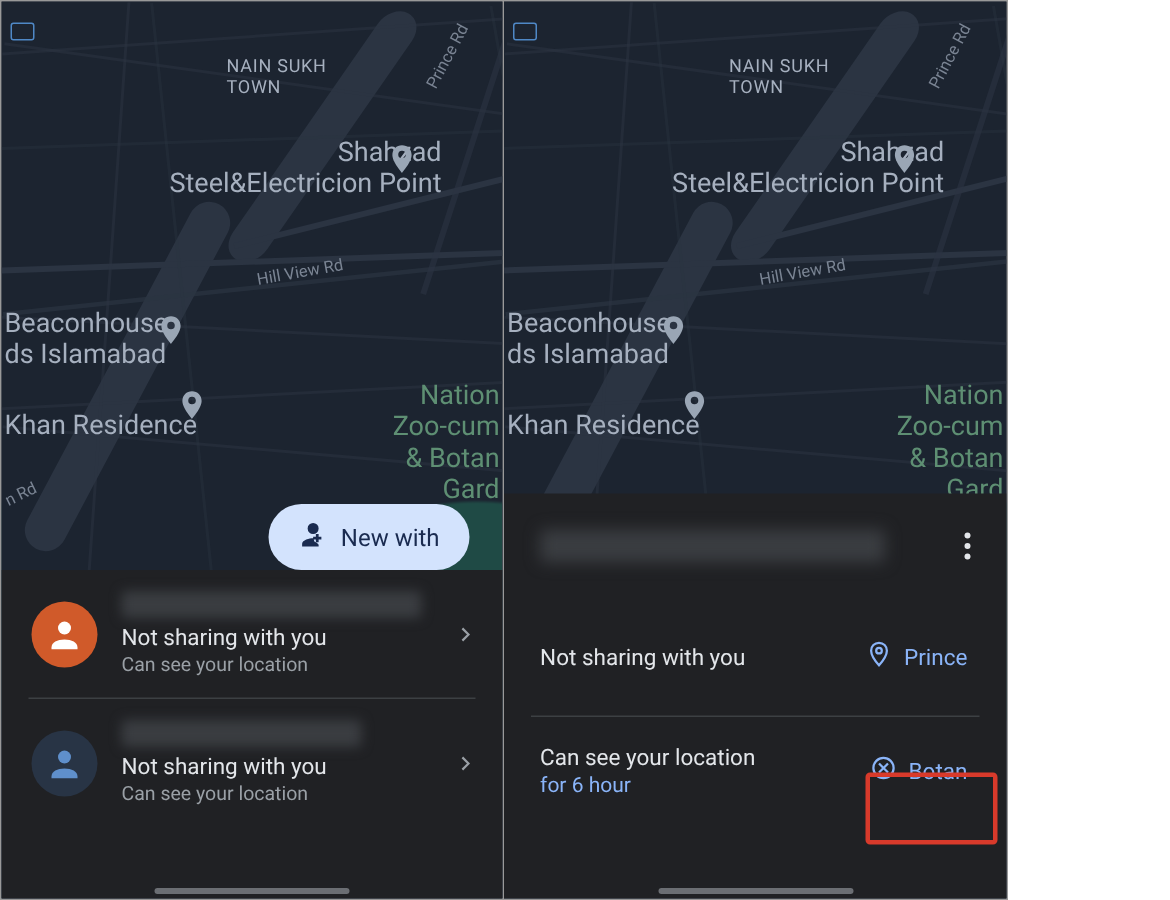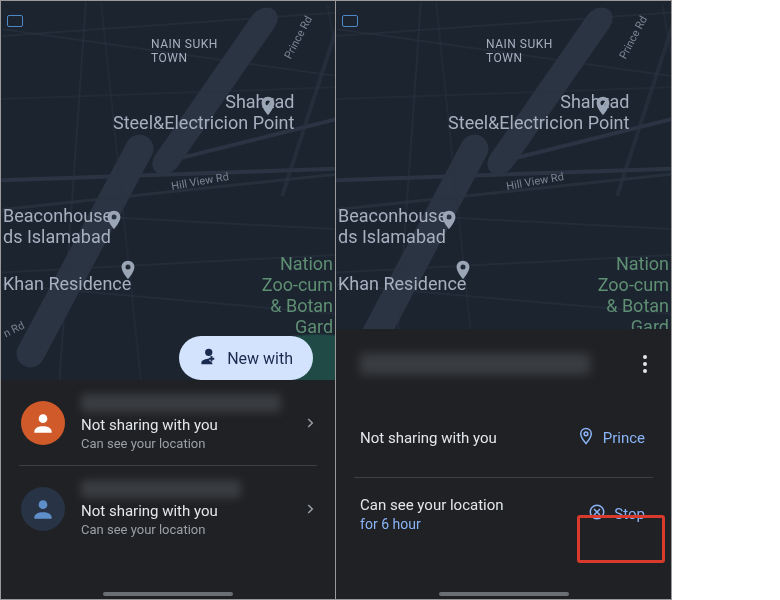--- a/index.html
+++ b/index.html
@@ -376,21 +376,21 @@
           <div class="l2">for 6 hour</div>
         </div>
         <div class="spacer"></div>
         <div class="action">
           <span>
             <svg viewBox="0 0 24 24" fill="none" stroke="#8ab4f8" stroke-width="2">
                 <circle cx="12" cy="12" r="9"></circle>
                 <path d="M8 8l8 8M16 8l-8 8"></path>
               </svg>
           </span>
-          <span>Stop</span>
+          <span>Botan</span>
         </div>
       </div>
 
       <div class="stop-highlight"></div>
       <div class="home-indicator"></div>
     </div>
   </div>
 
 </div>
 

